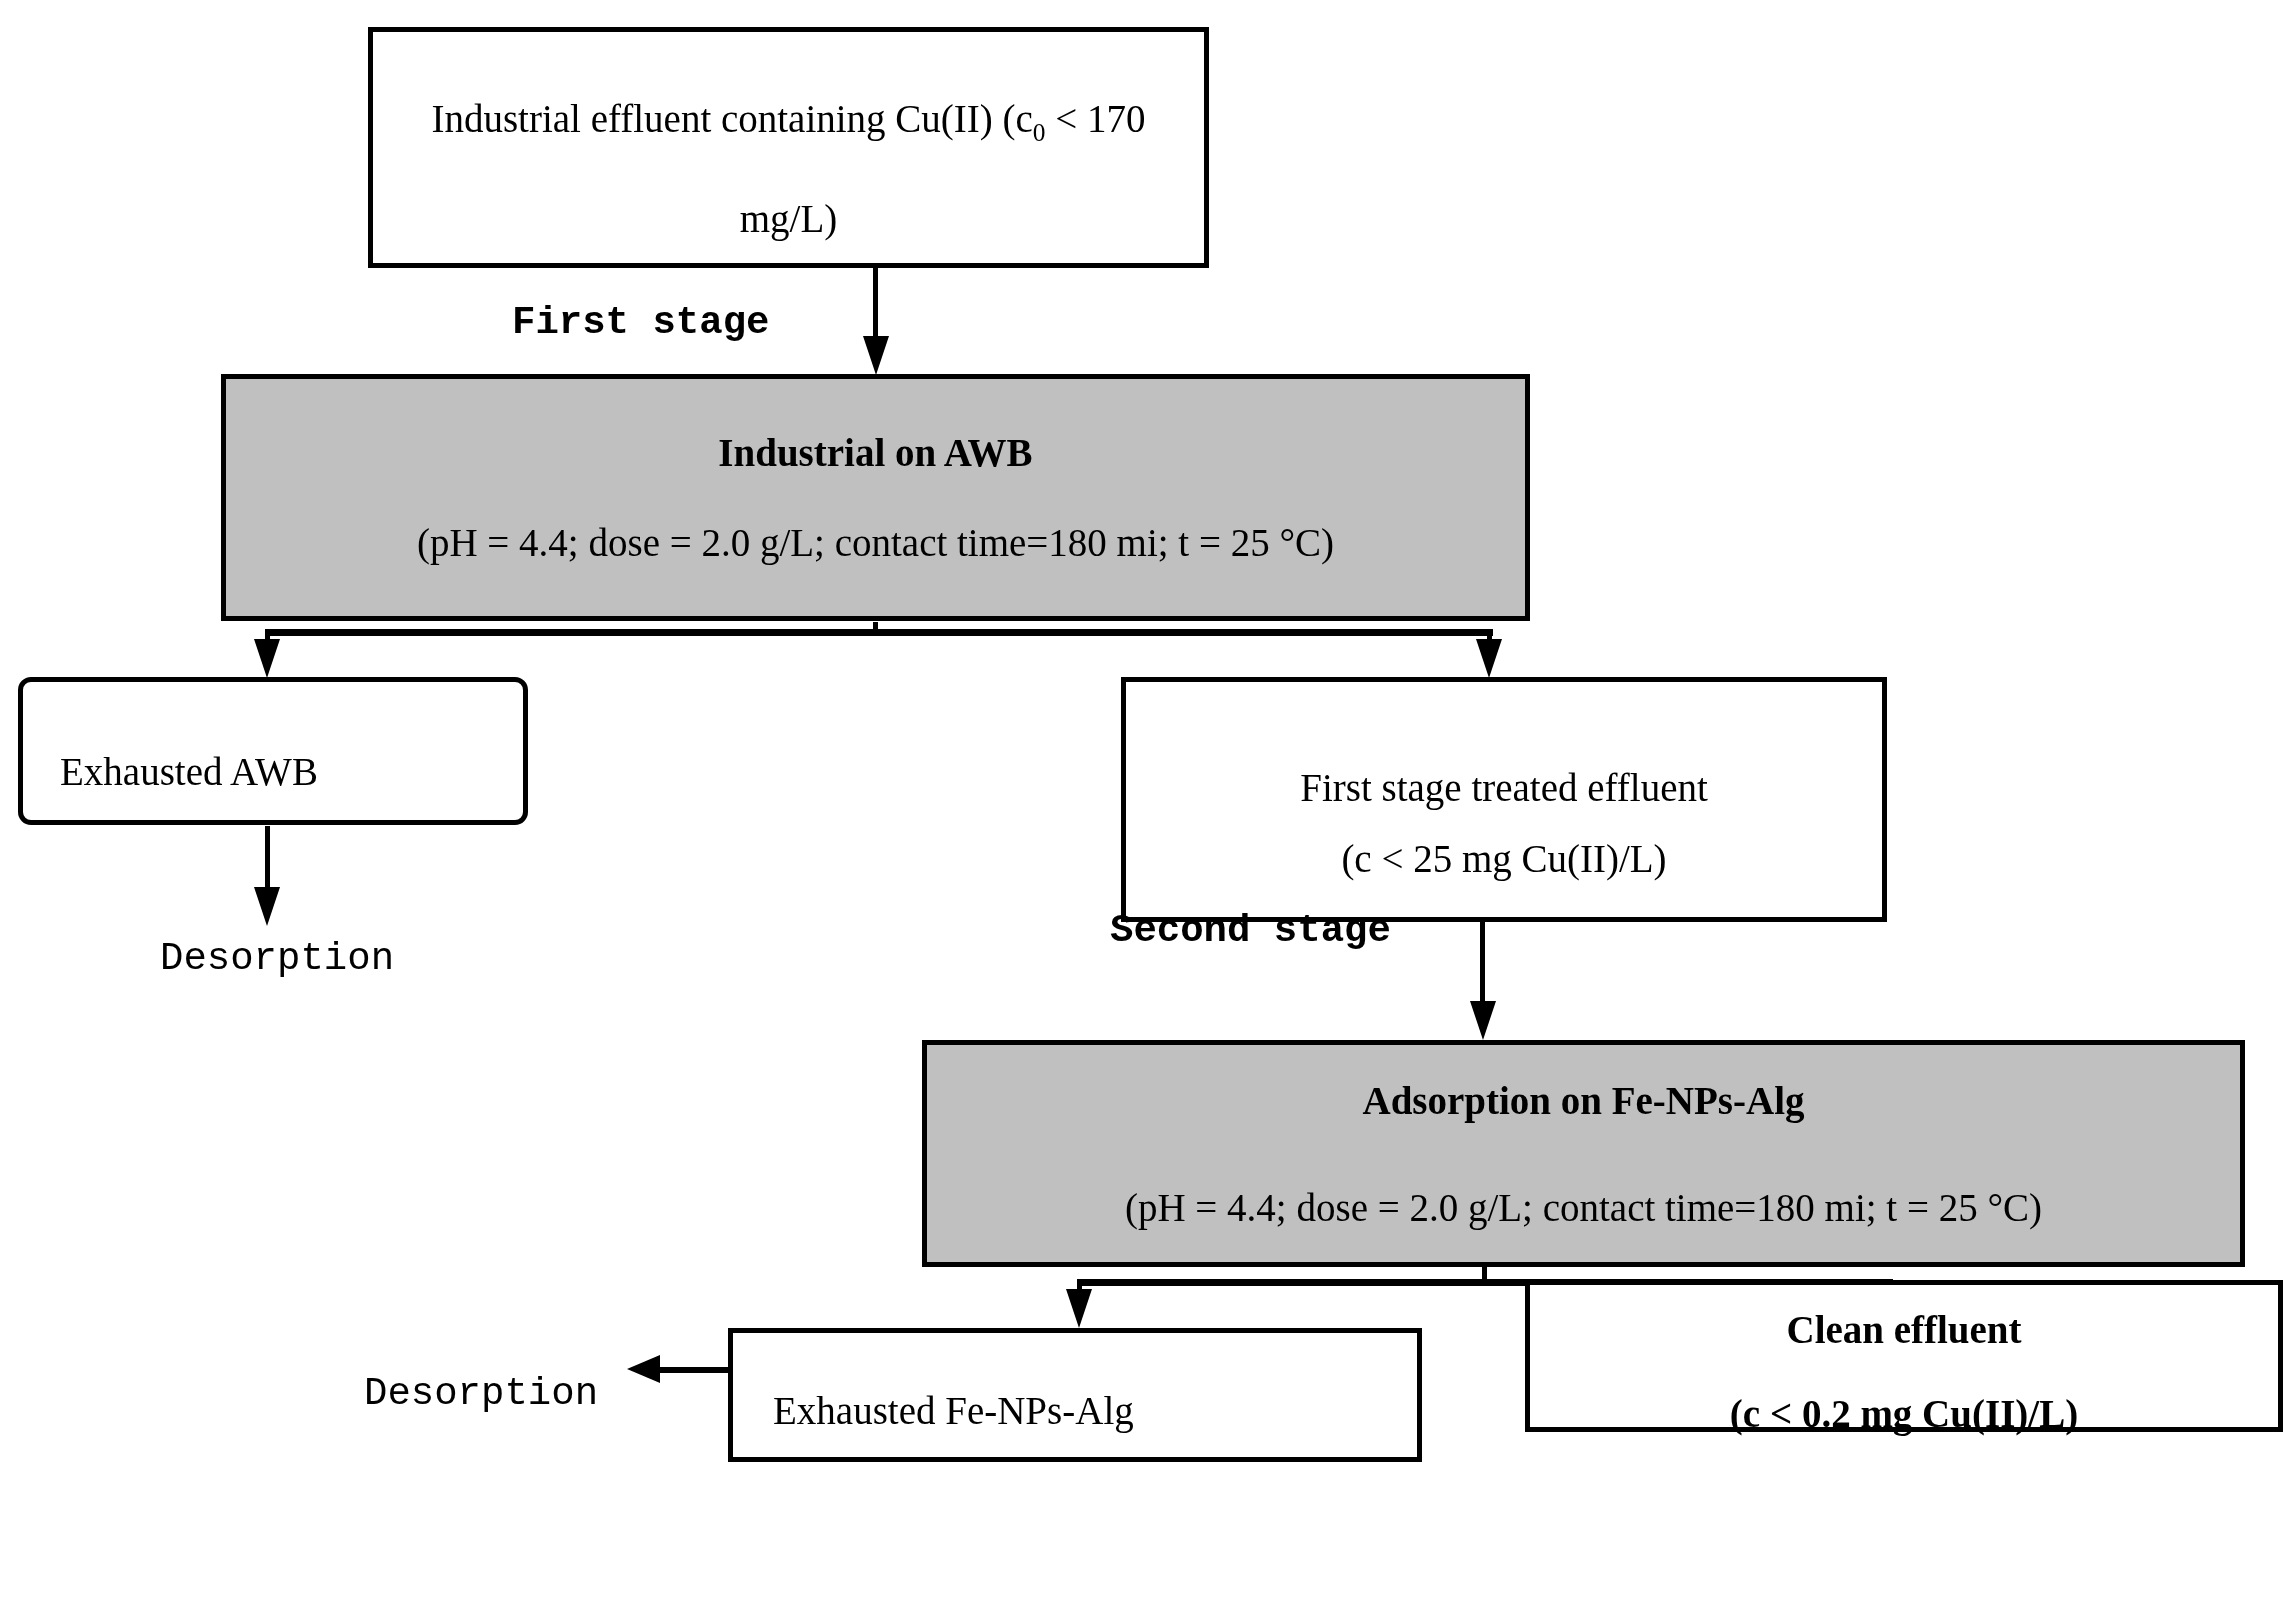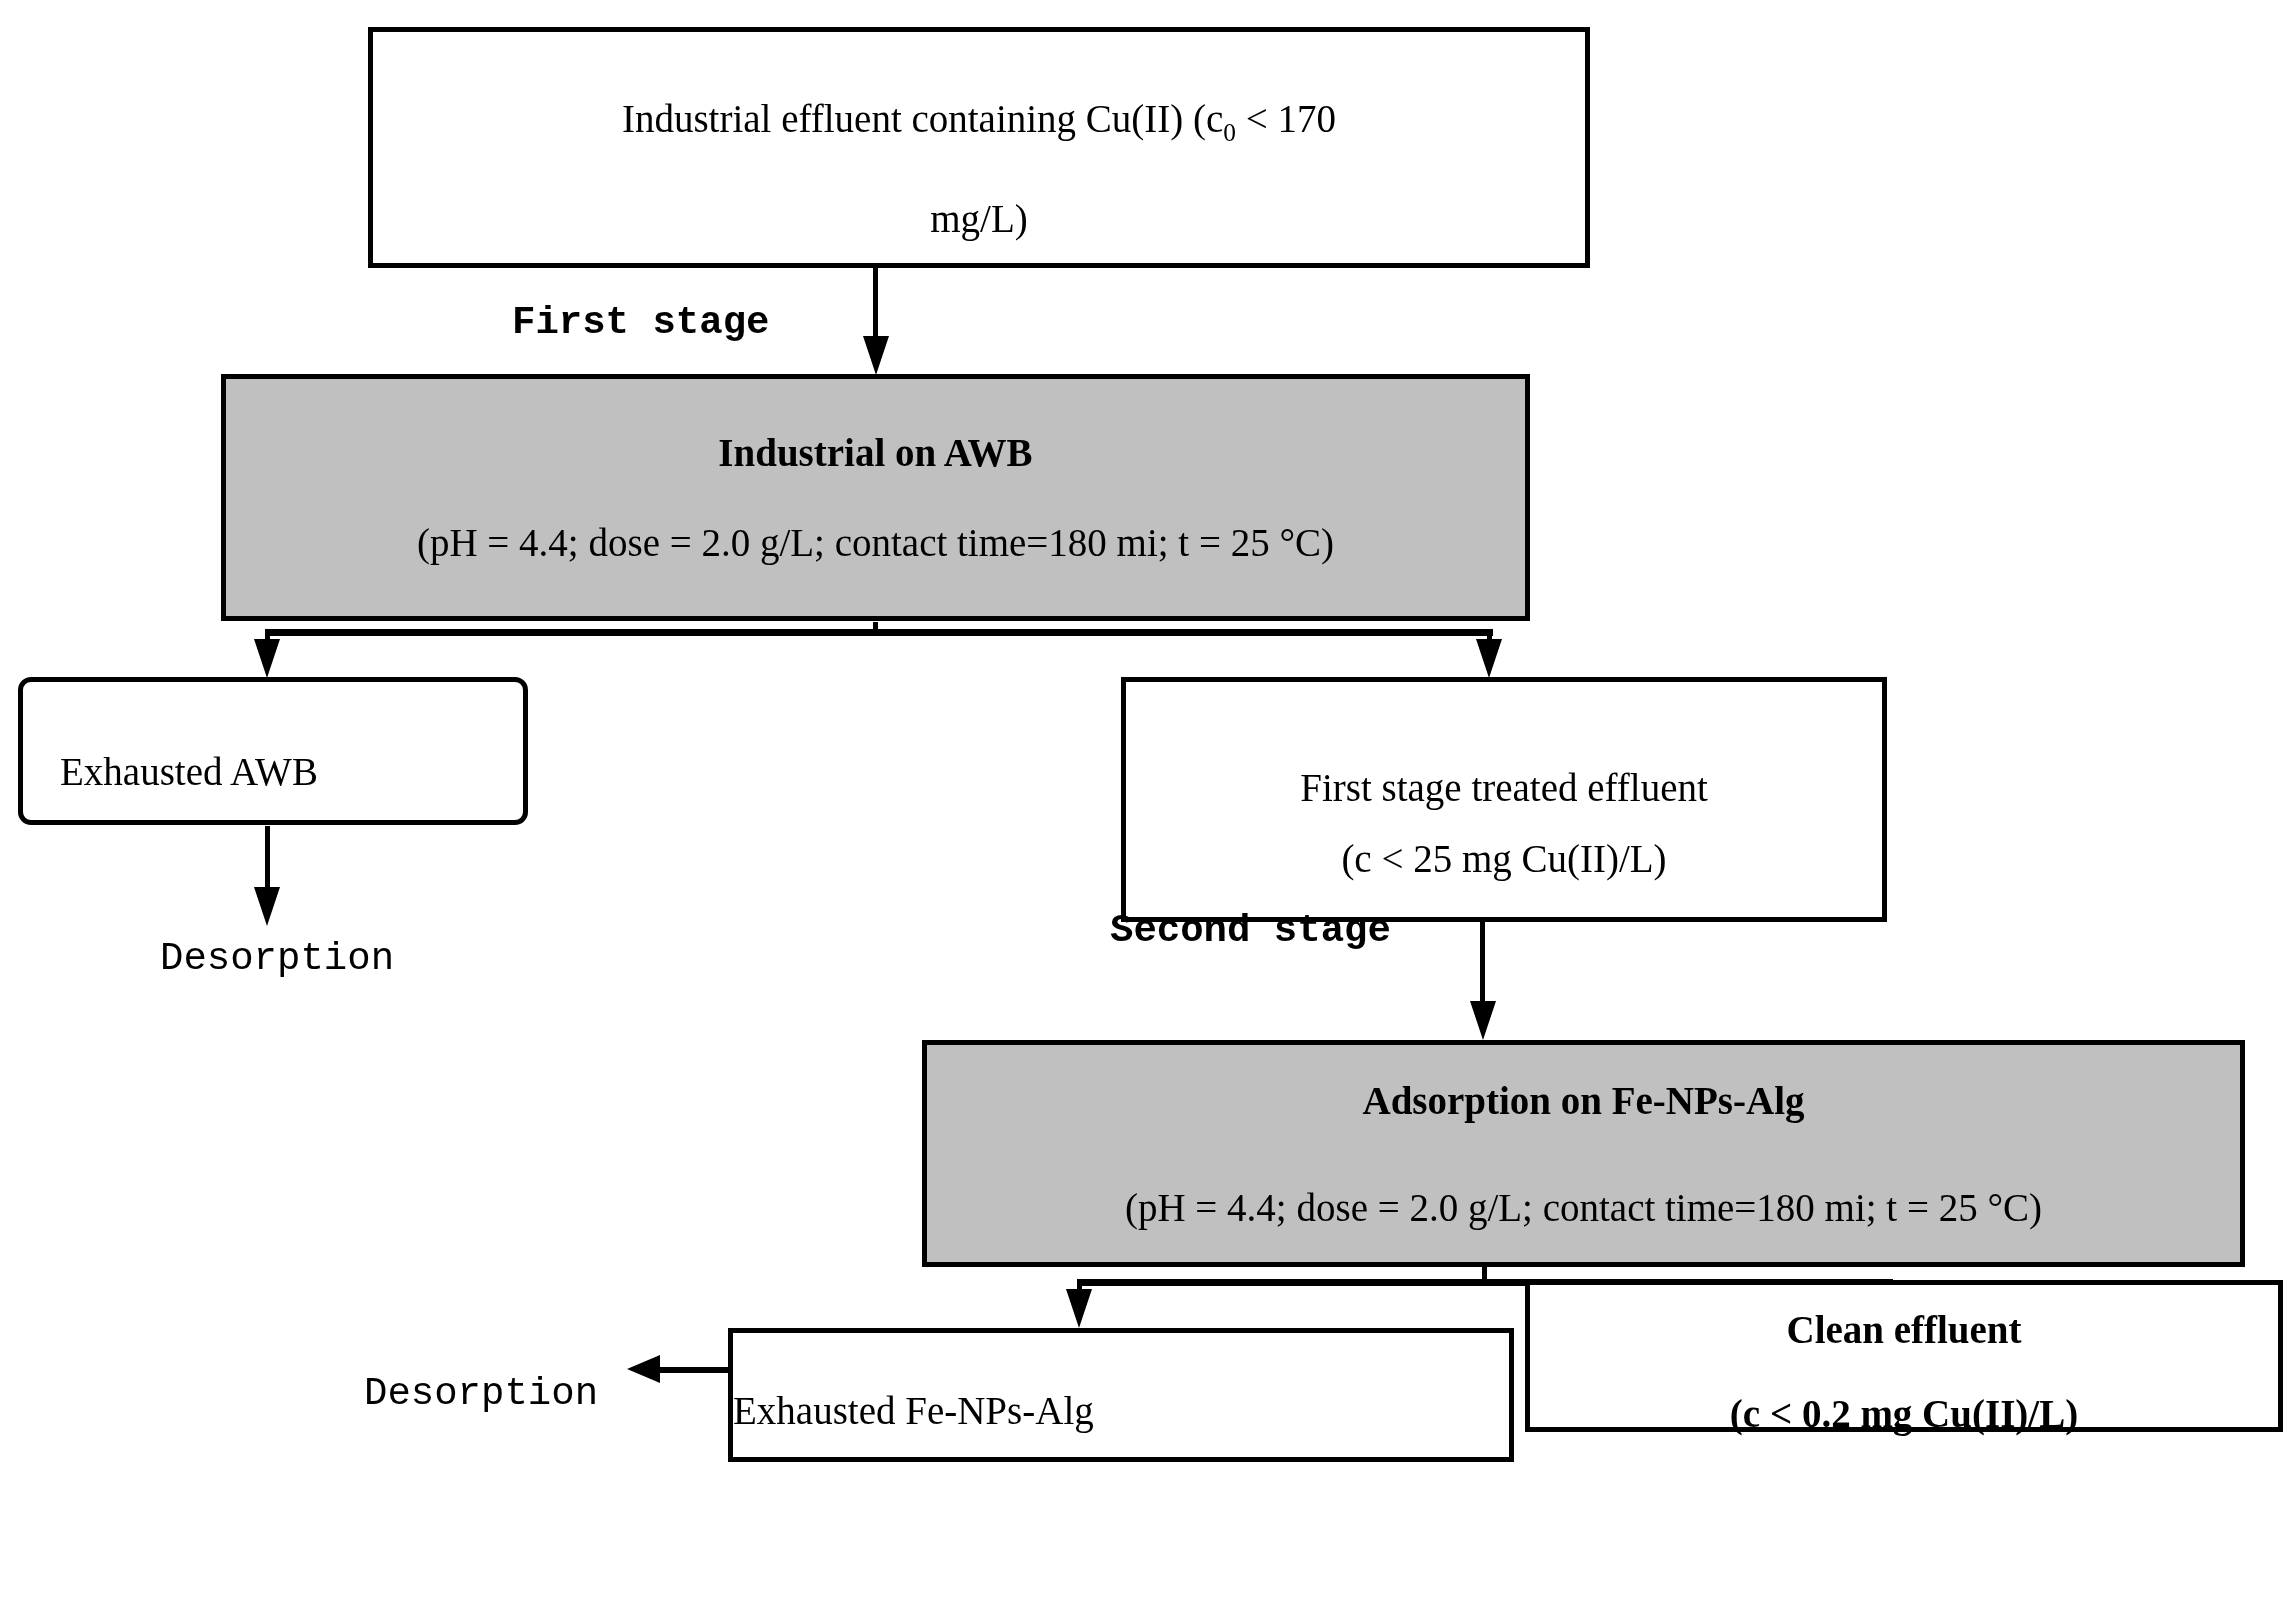--- a/index.html
+++ b/index.html
@@ -49,21 +49,21 @@
     border-bottom: 14.7px solid transparent;
     border-right: 33px solid #000000;
   }
   sub { font-size: 25.4px; line-height: 0; }
 </style>
 </head>
 <body>
 
 <div class="canvas">
 
-  <div class="box" style="left:368px; top:27px; width:1222px; height:241px; gap:53px; padding-top:42px;">
+  <div class="box" style="left:368px; top:27px; width:841px; height:241px; gap:53px; padding-top:42px;">
     <div>
       <span>Industrial effluent containing Cu(II) (c</span><sub>0</sub><span> &lt; 170</span>
     </div>
     <div>mg/L)</div>
   </div>
 
   <div class="label bold" style="left:512px; top:300px;">First stage</div>
 
   <div class="vline" style="left:873px; top:267px; width:5.3px; height:71px;"></div>
   <div class="arrow-down" style="left:863px; top:336px;"></div>
@@ -103,21 +103,21 @@
     <div>(pH = 4.4; dose = 2.0 g/L; contact time=180 mi; t = 25 °C)</div>
   </div>
 
   <div class="vline" style="left:1482px; top:1267px; width:5.3px; height:14.7px;"></div>
   <div class="hline" style="left:1077px; top:1279px; width:816px; height:7.4px;"></div>
   <div class="vline" style="left:1077px; top:1286px; width:5.3px; height:6.7px;"></div>
   <div class="arrow-down" style="left:1066px; top:1289px;"></div>
   <div class="vline" style="left:1887px; top:1286px; width:5.3px; height:6.7px;"></div>
   <div class="arrow-down" style="left:1876px; top:1289px;"></div>
 
-  <div class="box left-align" style="left:728px; top:1328px; width:786px; height:134px; padding-top:30px;">
+  <div class="box left-align" style="left:728px; top:1328px; width:694px; height:134px; padding-left:40px; padding-top:30px;">
     <div>Exhausted Fe-NPs-Alg</div>
   </div>
 
   <div class="hline" style="left:659px; top:1367px; width:70px; height:6px;"></div>
   <div class="arrow-left" style="left:627px; top:1355px;"></div>
   <div class="label" style="left:364px; top:1371px; width:221px; text-align:center;">Desorption</div>
 
   <div class="box bold" style="left:1525px; top:1280px; width:758px; height:152px; gap:37px; padding-top:30px;">
     <div>Clean effluent</div>
     <div>(c &lt; 0.2 mg Cu(II)/L)</div>

